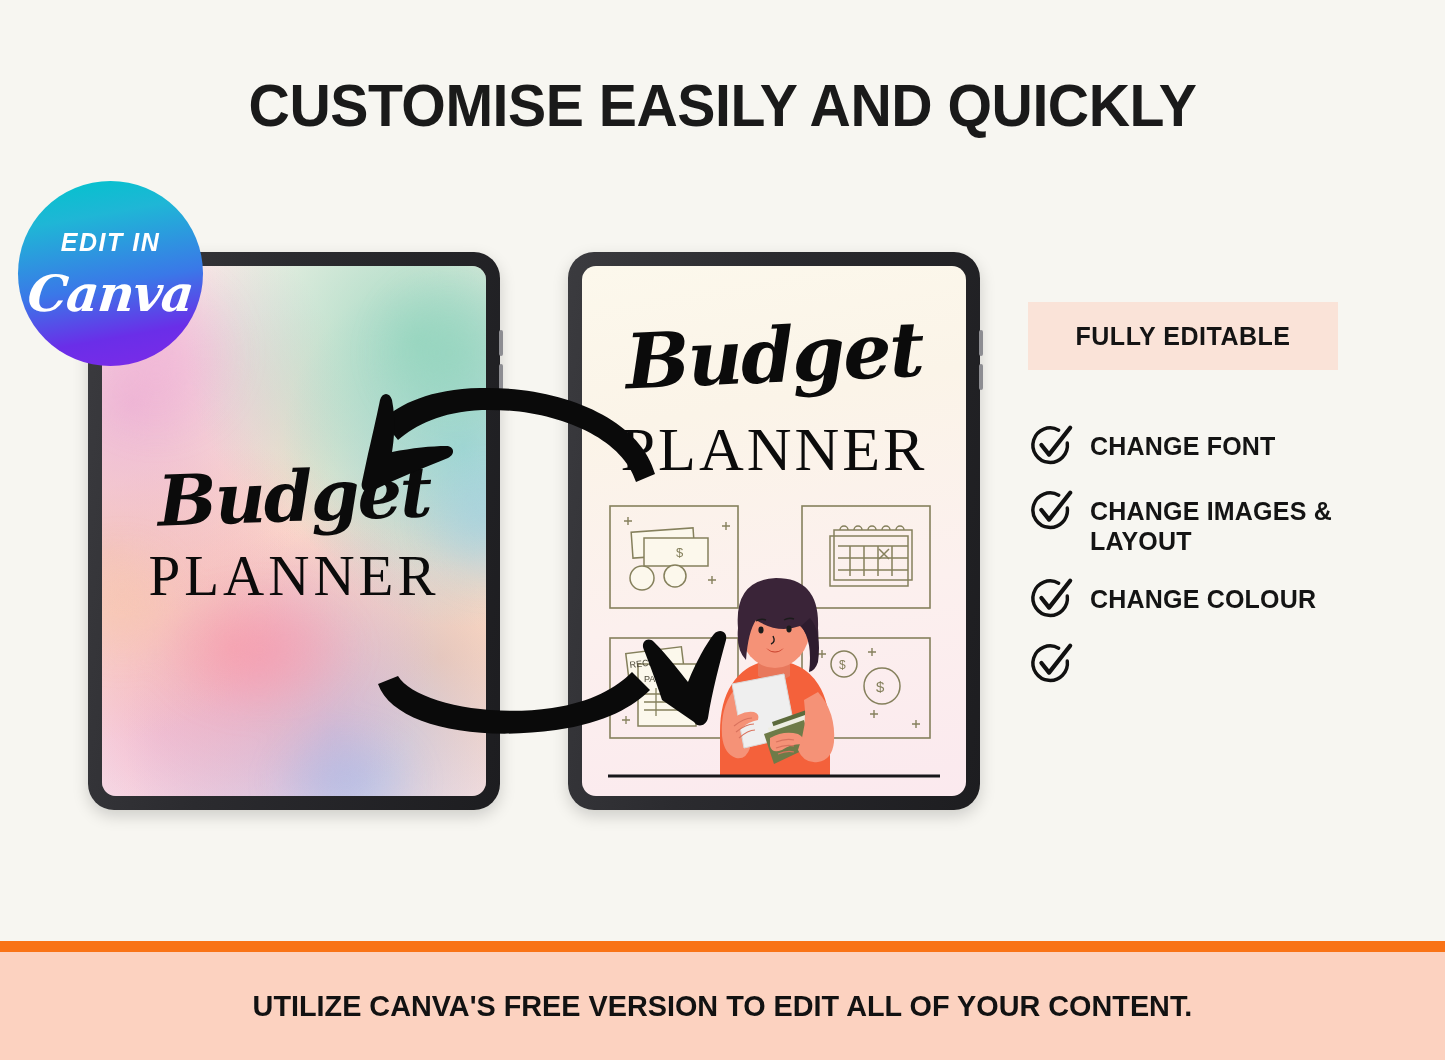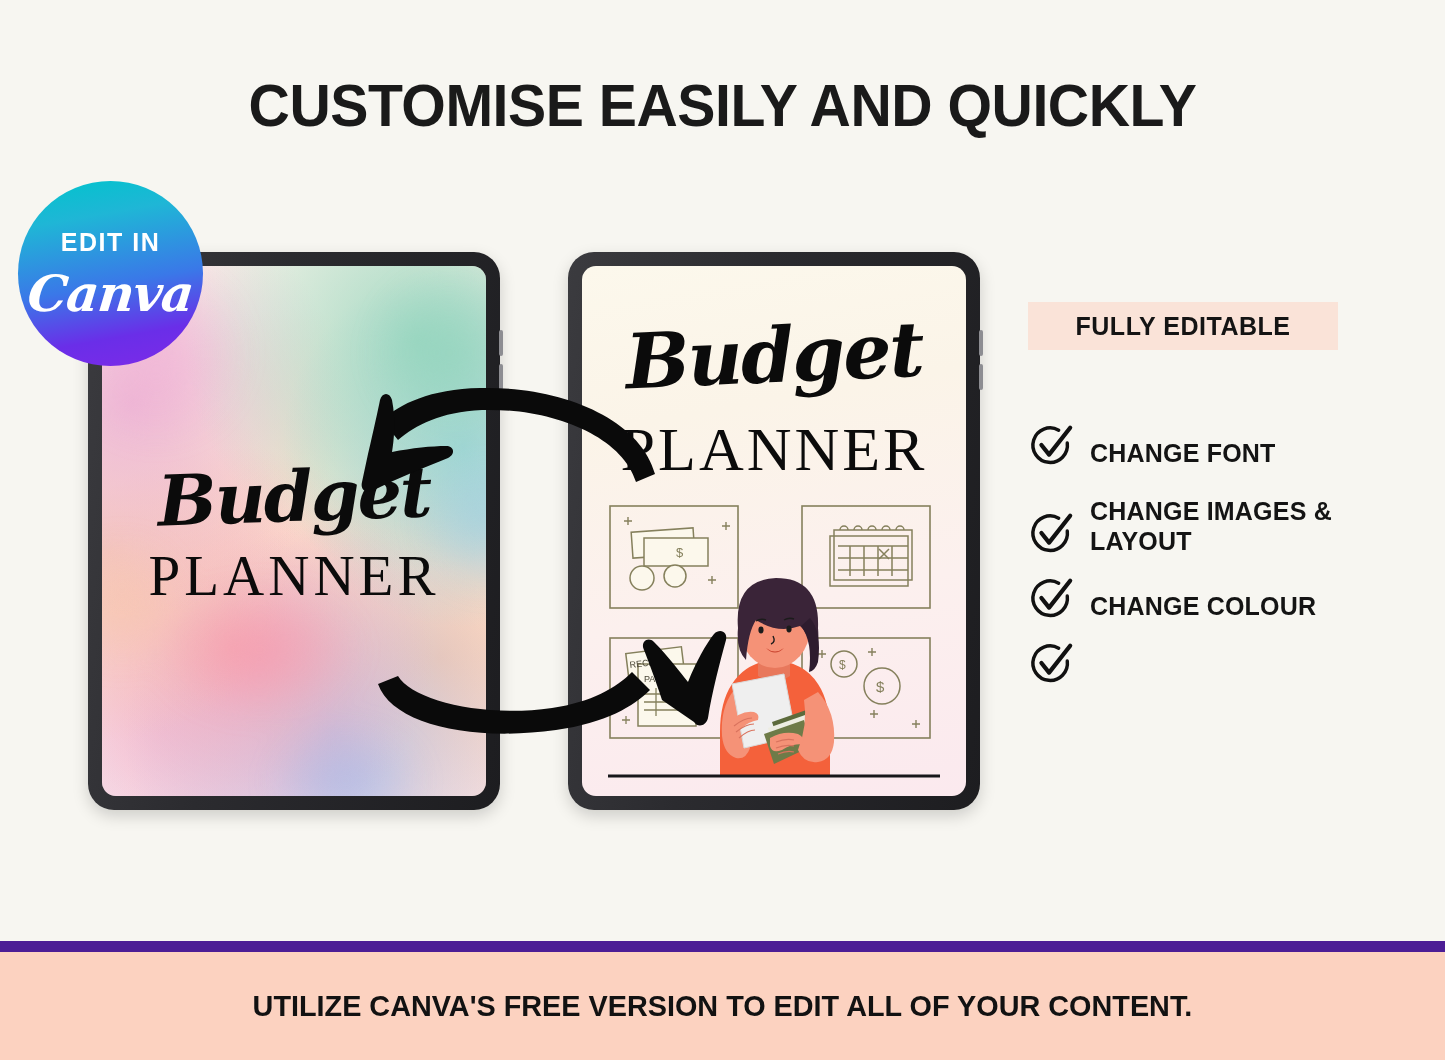--- a/index.html
+++ b/index.html
@@ -35,20 +35,21 @@
     align-items:center; justify-content:center;
     z-index:40;
     box-shadow:0 0 0 0 rgba(0,0,0,0);
   }
   .canva-badge .edit-in {
     color:#fff;
     font-size:25px;
     font-weight:bold;
     letter-spacing:1.5px;
     margin-bottom:12px;
+    font-style:italic;
   }
   .canva-badge .canva-word {
     color:#fff;
     font-size:50px;
     font-family:"DejaVu Serif", serif;
     font-style:italic;
     font-weight:bold;
     letter-spacing:-1px;
     line-height:1;
     transform:skewX(-6deg);
@@ -132,35 +133,35 @@
   #right-cover-script { top:52px; font-size:76px; letter-spacing:-2px; transform:rotate(-2.5deg); }
   #right-cover-serif  { top:152px; font-size:62px; letter-spacing:3px; }
 
   
   .illus { position:absolute; left:0; top:222px; width:100%; height:308px; }
 
   
   .fully-editable {
     position:absolute;
     left:1028px; top:302px;
-    width:310px; height:48px;
+    width:310px; height:68px;
     background:#FAE3D8;
     display:flex; align-items:center; justify-content:center;
     font-size:25px; font-weight:bold; letter-spacing:0.5px;
     color:#141414;
     z-index:20;
   }
   .feature-list {
     position:absolute;
     left:1028px; top:425px;
     width:360px;
     z-index:20;
   }
   .feature-row {
-    display:flex; align-items:flex-end;
+    display:flex; align-items:flex-start;
     margin-bottom:22px;
   }
   .feature-row .check-icon {
     flex:0 0 auto;
     width:46px; height:46px;
     margin-right:16px;
     margin-top:-3px;
   }
   .feature-row .feature-label {
     font-size:25px;
@@ -169,21 +170,21 @@
     line-height:1.2;
     color:#141414;
     padding-top:6px;
   }
 
   
   .bottom-banner {
     position:absolute;
     left:0; bottom:0; width:100%; height:119px;
     background:#FCD2C0;
-    border-top:11px solid #4c1d95;
+    border-top:11px solid #f97316;
     display:flex; align-items:center; justify-content:center;
     z-index:30;
   }
   .bottom-banner .banner-text {
     font-size:30px;
     font-weight:bold;
     letter-spacing:0px;
     color:#121212;
     transform:scaleX(0.96);
   }

